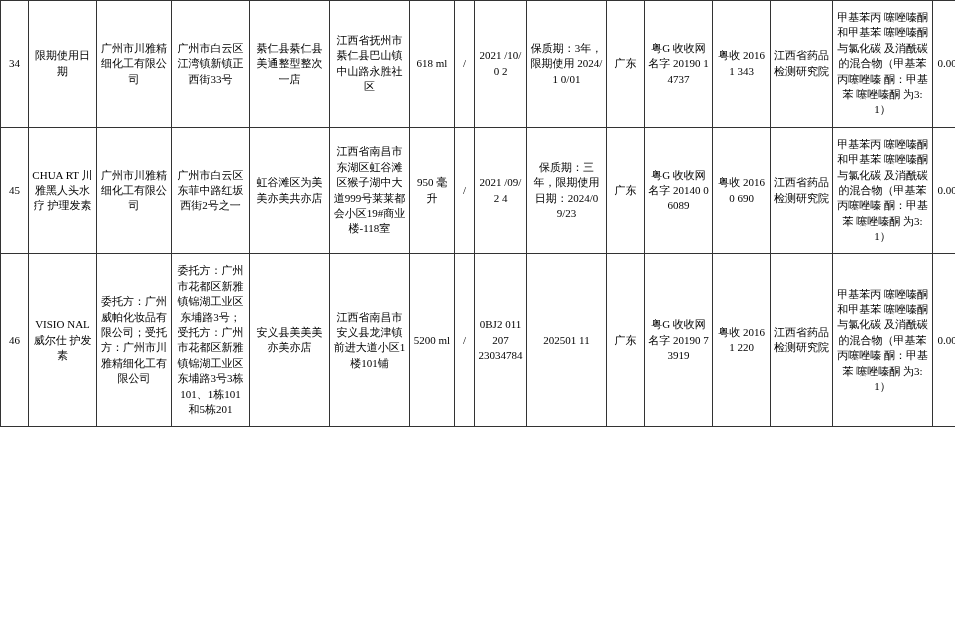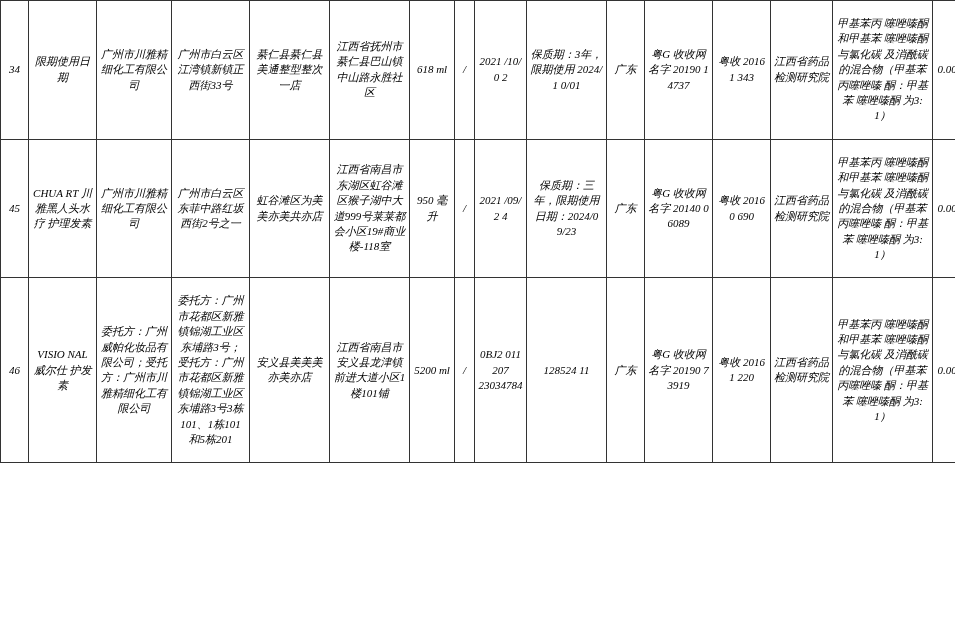--- a/index.html
+++ b/index.html
@@ -11,28 +11,27 @@
       min-height: 640px;
       overflow: hidden;
     }
     table {
       width: 100%;
       border-collapse: collapse;
       table-layout: fixed;
     }
     td, th {
       border: 1px solid #333;
-      padding: 15px 3px;
+      padding: 9px 3px;
       vertical-align: middle;
       text-align: center;
       word-break: break-all;
       line-height: 1.4;
       font-size: 11px;
       color: #000;
-      font-style: italic;
     }
     tr {
       height: auto;
     }
     .col-no { width: 28px; }
     .col-name { width: 68px; }
     .col-mfr { width: 75px; }
     .col-addr { width: 78px; }
     .col-entrust { width: 80px; }
     .col-sales-addr { width: 80px; }
@@ -115,21 +114,21 @@
       <td>委托方：广州威帕化妆品有限公司；受托方：广州市川雅精细化工有限公司</td>
       <td>委托方：广州市花都区新雅镇锦湖工业区东埔路3号；受托方：广州市花都区新雅镇锦湖工业区东埔路3号3栋101、1栋101和5栋201</td>
       <td>安义县美美美亦美亦店</td>
       <td>江西省南昌市安义县龙津镇前进大道小区1楼101铺</td>
       <td>5200 ml</td>
       <td>/</td>
       <td>
         <span>0BJ2 011 207</span><br>
         <span>23034784</span>
       </td>
-      <td>128524 11</td>
+      <td>202501 11</td>
       <td>广东</td>
       <td>粤G 收收网 名字 20190 73919</td>
       <td>粤收 20161 220</td>
       <td>江西省药品检测研究院</td>
       <td>甲基苯丙 噻唑嗪酮 和甲基苯 噻唑嗪酮 与氯化碳 及消酰碳 的混合物（甲基苯 丙噻唑嗪 酮：甲基苯 噻唑嗪酮 为3:1）</td>
       <td>0.00195%</td>
 
     </tr>
   </tbody>
 </table>

